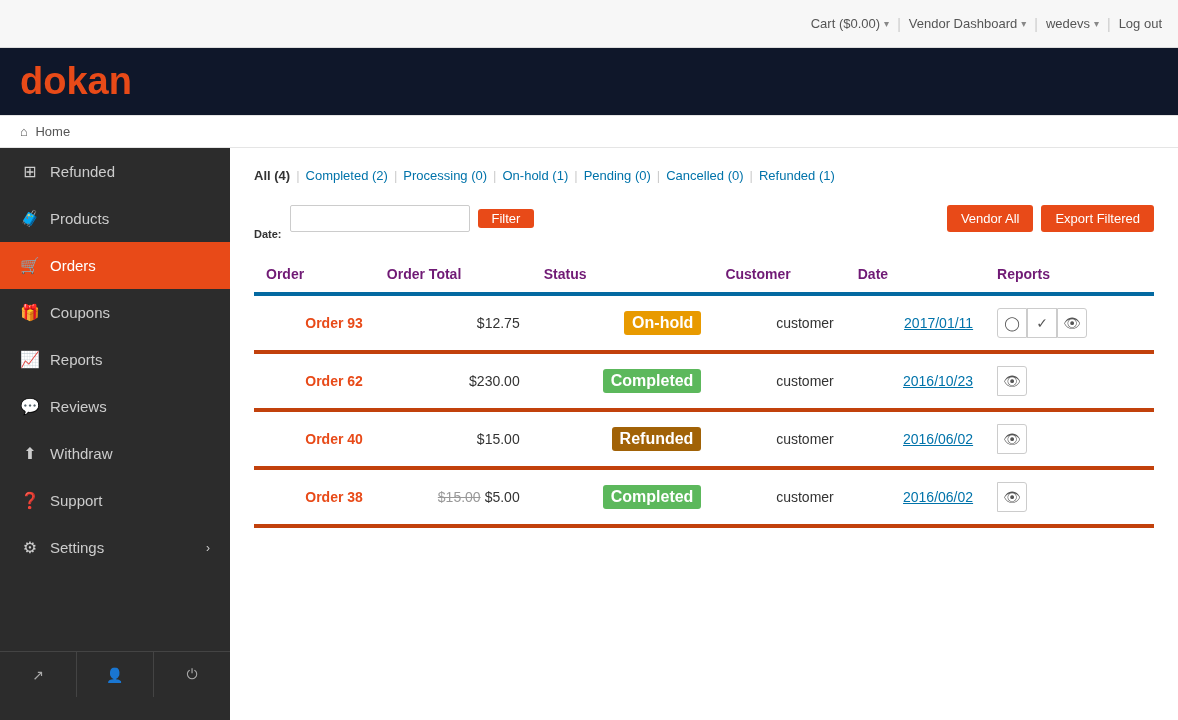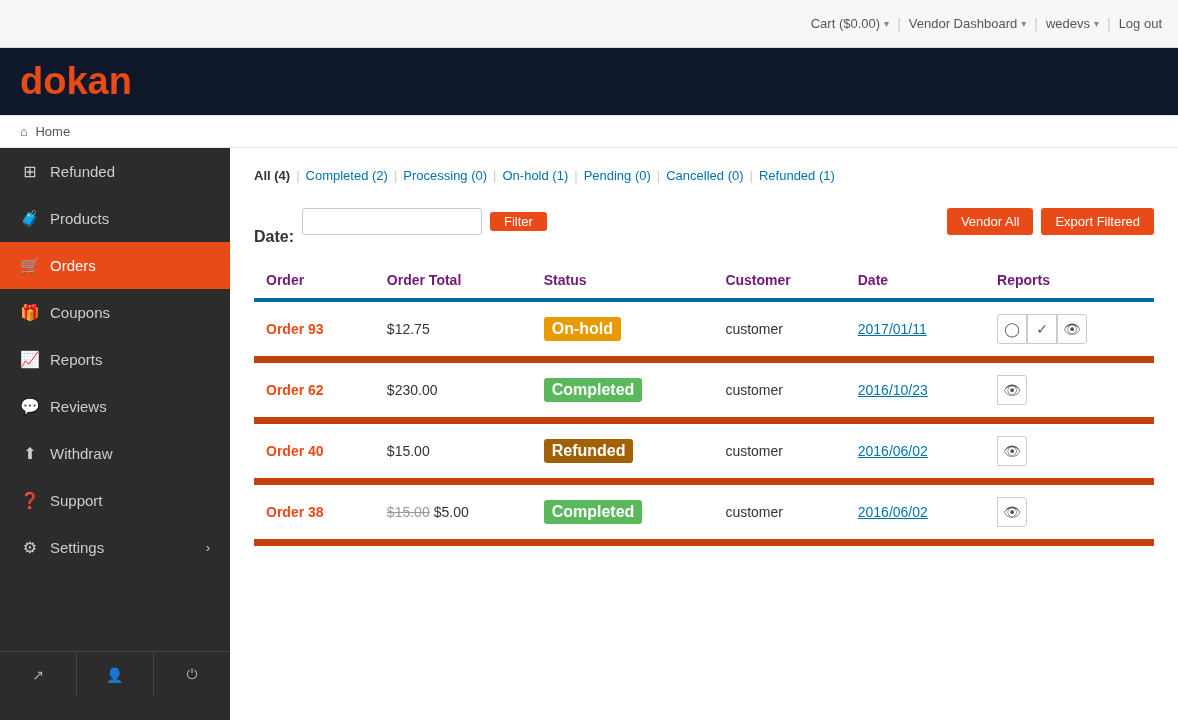--- a/index.html
+++ b/index.html
@@ -122,21 +122,21 @@
     .filter-tab.current { color: #333; font-weight: bold; cursor: default; }
     .filter-sep { color: #ccc; margin: 0 2px; }
 
     
     .date-filter {
       display: flex;
       align-items: center;
       gap: 8px;
       margin-bottom: 16px;
     }
-    .date-filter label { font-size: 16px; font-weight: bold; margin-top: 31px; }
+    .date-filter label { font-size: 11px; font-weight: bold; margin-top: 31px; }
     .date-filter input {
       border: 1px solid #ccc;
       padding: 5px 8px;
       font-size: 13px;
       width: 180px;
       border-radius: 2px;
     }
     .btn-filter {
       background: #e84a18;
       color: #fff;
@@ -166,22 +166,23 @@
     }
     table th {
       text-align: left;
       padding: 10px 12px;
       border-bottom: 4px solid #0369a1;
       font-weight: bold;
       color: #701a75;
     }
     table td {
       padding: 12px 12px;
-      border-bottom: 7px solid #c2410c;
+      border-bottom: 4px solid #c2410c;
       vertical-align: middle;
+      text-align: right;
     }
     .order-link { color: #e84a18; text-decoration: none; font-weight: bold; }
 
     
     .badge {
       display: inline-block;
       padding: 3px 8px;
       border-radius: 3px;
       font-size: 16px;
       font-weight: bold;

